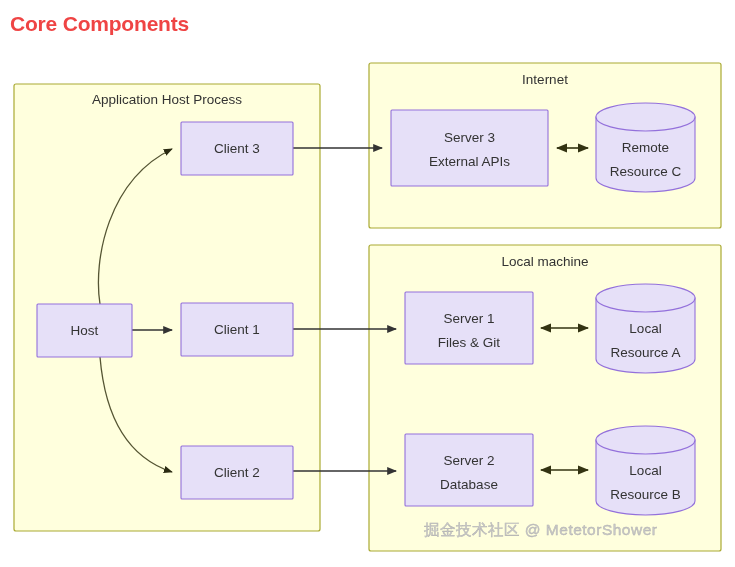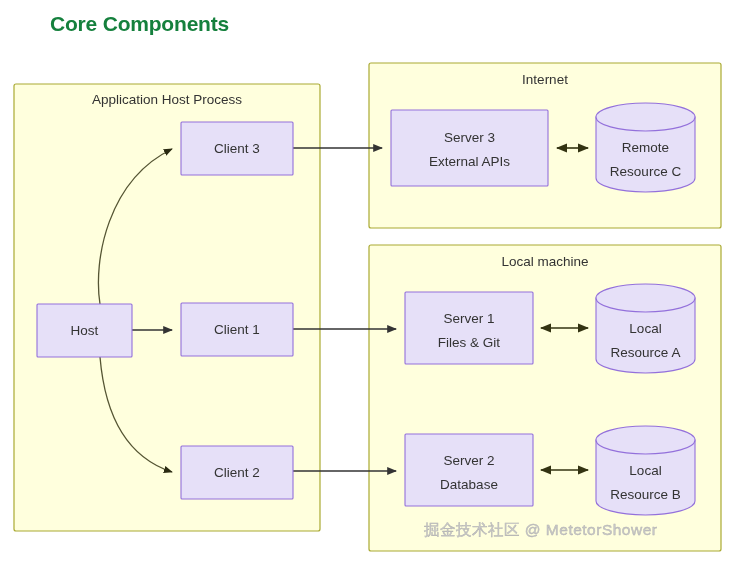--- a/index.html
+++ b/index.html
@@ -13,23 +13,22 @@
     position: relative;
     font-family: "Liberation Sans", sans-serif;
     overflow: hidden;
   }
   #page-title {
     position: absolute;
     left: 10px;
     top: 12px;
     font-size: 21px;
     font-weight: bold;
-    color: #15803d;
+    color: #ef4444;
     letter-spacing: -0.2px;
-    margin-left: 40px;
   }
   #diagram-canvas {
     position: absolute;
     left: 0;
     top: 0;
     width: 735px;
     height: 567px;
   }
   .svg-layer {
     position: absolute;

